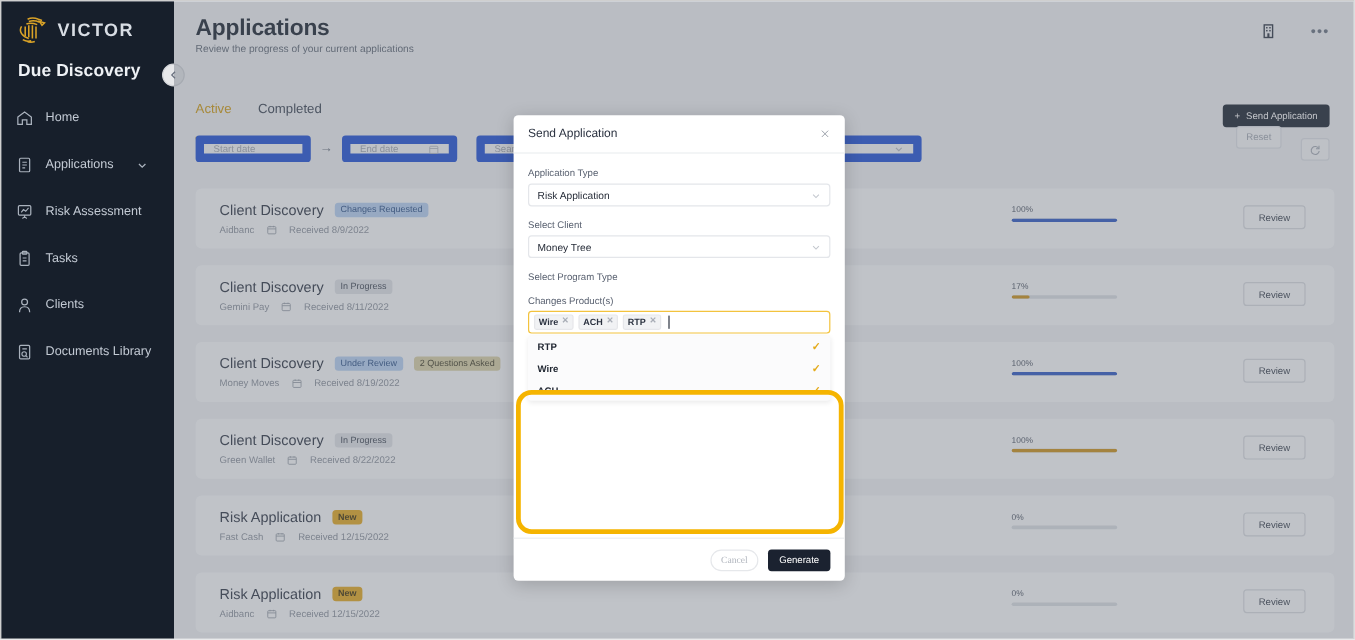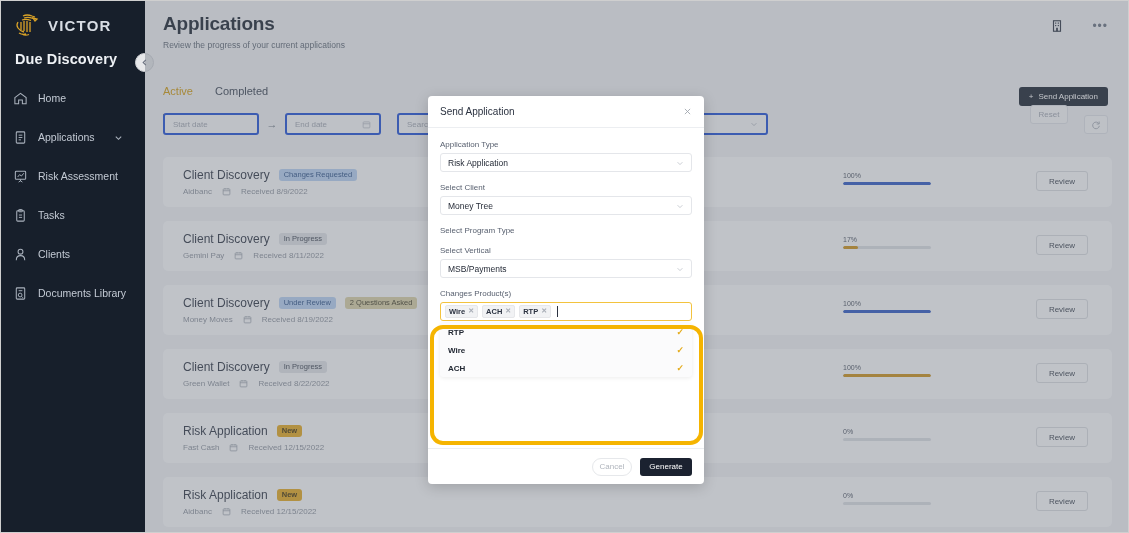--- a/index.html
+++ b/index.html
@@ -56,21 +56,21 @@
   }
 
   
   .main {
     position: absolute; left: 144px; top: 0;
     width: 985px; height: 533px;
     background: #f4f5f7;
   }
   .page-head { padding: 12px 0 0 18px; }
   .page-title { font-size: 19px; font-weight: bold; color: #171f2b; letter-spacing: -.2px;}
-  .page-sub { font-size: 8.5px; color: #5f6773; margin-top: 5px; }
+  .page-sub { font-size: 8.5px; color: #5f6773; margin-top: 0; }
 
   .head-icons {
     position: absolute; right: 22px; top: 18px;
     display: flex; align-items: center; gap: 28px;
   }
   .bldg-ico { width: 14px; height: 14px; }
   .dots { font-size: 12px; color: #6a7280; letter-spacing: 1px; }
 
   
   .tabs {
@@ -79,21 +79,21 @@
   }
   .tab { font-size: 11px; color: #3a4250; padding-bottom: 17px; }
   .tab.active { color: #d49b0a; border-bottom: 2px solid #e0a20b; }
 
   
   .filters {
     position: absolute; left: 18px; top: 112px;
     display: flex; align-items: center; gap: 0;
   }
   .ctl {
-    height: 22px; background: #fbfbfc; border: 2px solid #1d4ed8;
+    height: 22px; background: #fbfbfc; border: 7px solid #1d4ed8;
     border-radius: 3px; font-size: 8px; color: #a3a8b1;
     display: flex; align-items: center; padding: 0 8px;
   }
   .ctl.date { width: 96px; justify-content: space-between; }
   .arrow-sep { width: 26px; text-align: center; color: #6d7480; font-size: 11px; }
   .ctl.search { width: 185px; margin-left: 16px; }
   .ctl.sel { width: 90px; margin-left: 12px; justify-content: space-between; }
   .ctl.sel2 { width: 72px; margin-left: 12px; justify-content: space-between; }
 
   .send-btn {
@@ -231,21 +231,21 @@
 
   .modal-foot {
     position: absolute; left: 0; bottom: 0; width: 100%;
     height: 36px; border-top: 1px solid #eceef1;
     display: flex; align-items: center; justify-content: flex-end;
     gap: 8px; padding-right: 12px;
   }
   .btn-cancel {
     width: 40px; height: 18px; border: 1px solid #e6e8eb;
     border-radius: 9px; background: #fff; font-size: 8px;
-    color: #b0b5bd; display: flex; align-items: center; justify-content: center;
+    color: #b0b5bd; display: flex; align-items: center; justify-content: center; font-family: Liberation Serif, serif;
   }
   .btn-generate {
     width: 52px; height: 18px; border-radius: 3px;
     background: #1b2230; color: #fff; font-size: 8px;
     display: flex; align-items: center; justify-content: center;
   }
 </style>
 </head>
 <body>
 
@@ -560,29 +560,20 @@
           <svg class="chev-sm" viewBox="0 0 10 10">
               <path d="M2 4 L5 7 L8 4" fill="none" stroke="#c3c7ce" stroke-width="1.1"></path>
             </svg>
         </div>
       </div>
 
       <div class="fld">
         <div class="fld-label">Select Program Type</div>
       </div>
 
-      <div class="fld">
-        <div class="fld-label">Select Vertical</div>
-        <div class="fld-sel">
-          <span>MSB/Payments</span>
-          <svg class="chev-sm" viewBox="0 0 10 10">
-              <path d="M2 4 L5 7 L8 4" fill="none" stroke="#c3c7ce" stroke-width="1.1"></path>
-            </svg>
-        </div>
-      </div>
 
       <div class="fld prod-wrap">
         <div class="fld-label">Changes Product(s)</div>
         <div class="chips-box" id="chips-box">
     <span class="chip">
       <span>Wire</span>
       <span class="chip-x">✕</span>
     </span>
     <span class="chip">
       <span>ACH</span>

